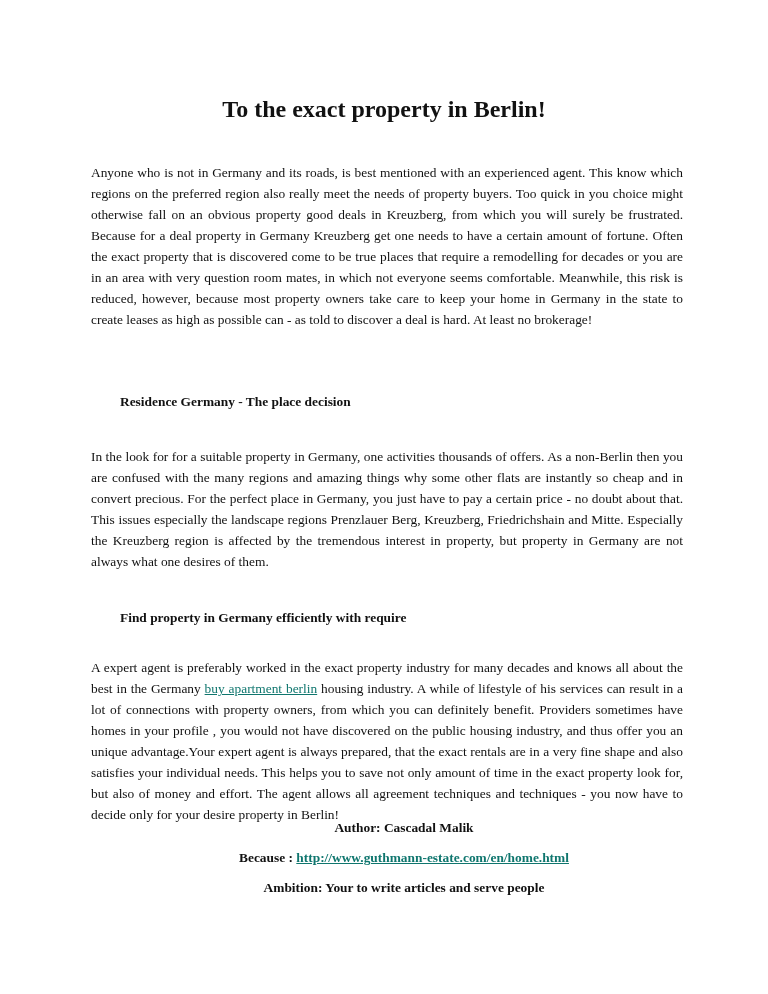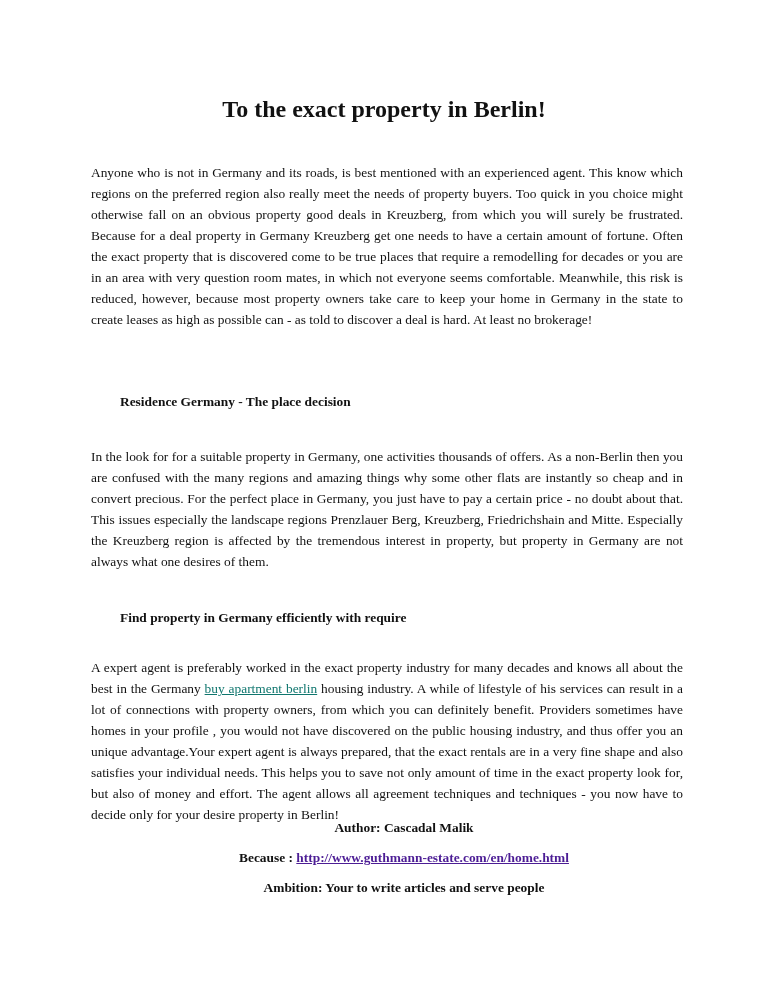--- a/index.html
+++ b/index.html
@@ -58,21 +58,21 @@
       text-align: center;
       font-size: 13.4px;
       font-weight: bold;
       line-height: 21px;
     }
     a.link {
       color: #0f766e;
       text-decoration: underline;
     }
     a.link.bold {
-      color: #4c1d95;
+      color: #0f766e;
     }
   </style>
 </head>
 <body>
 
 <div class="page">
 
   <h1 class="title">To the exact property in Berlin!</h1>
 
   <p class="para" style="top:159px;">Anyone who is not in Germany and its roads, is best mentioned with an experienced agent. This know which regions on the preferred region also really meet the needs of property buyers. Too quick in you choice might otherwise fall on an obvious property good deals in Kreuzberg, from which you will surely be frustrated. Because for a deal property in Germany Kreuzberg get one needs to have a certain amount of fortune. Often the exact property that is discovered come to be true places that require a remodelling for decades or you are in an area with very question room mates, in which not everyone seems comfortable. Meanwhile, this risk is reduced, however, because most property owners take care to keep your home in Germany in the state to create leases as high as possible can - as told to discover a deal is hard. At least no brokerage!</p>

